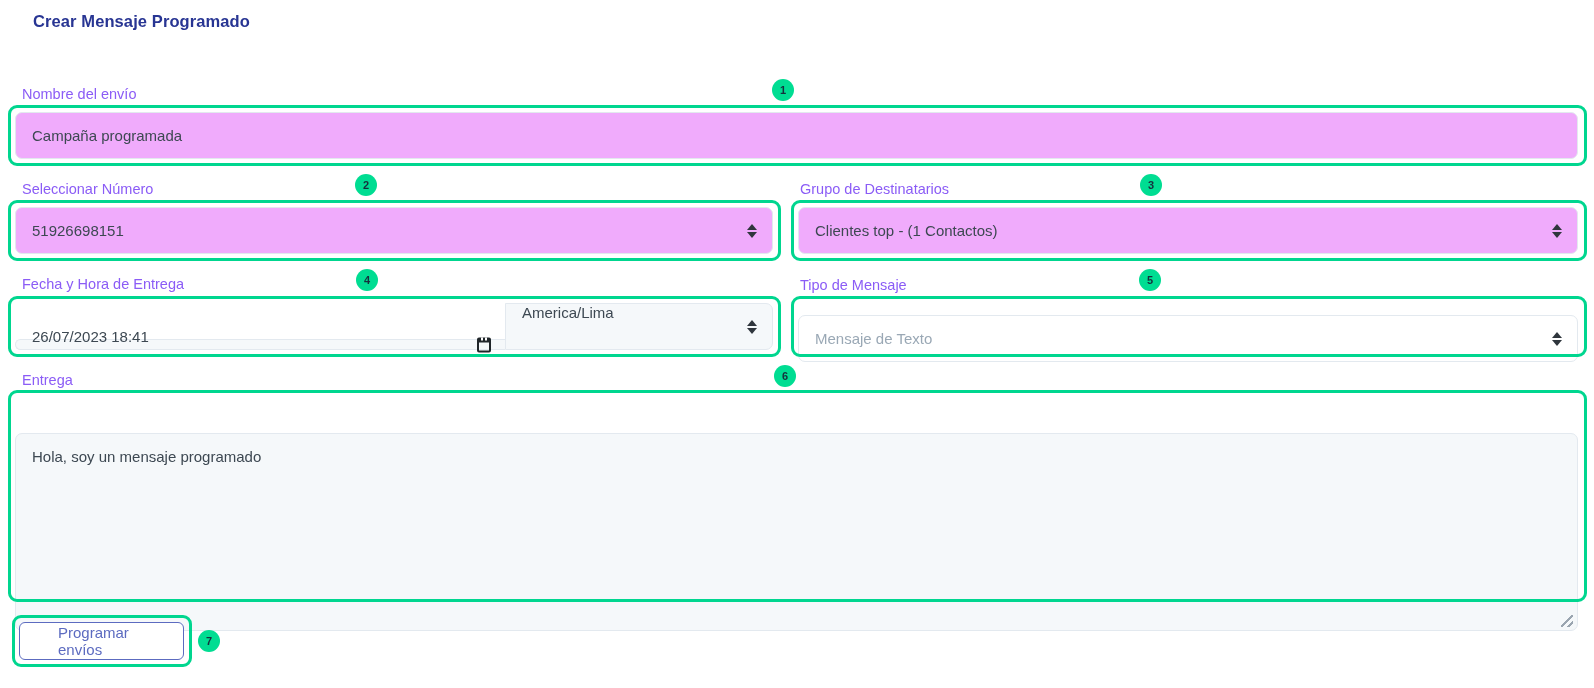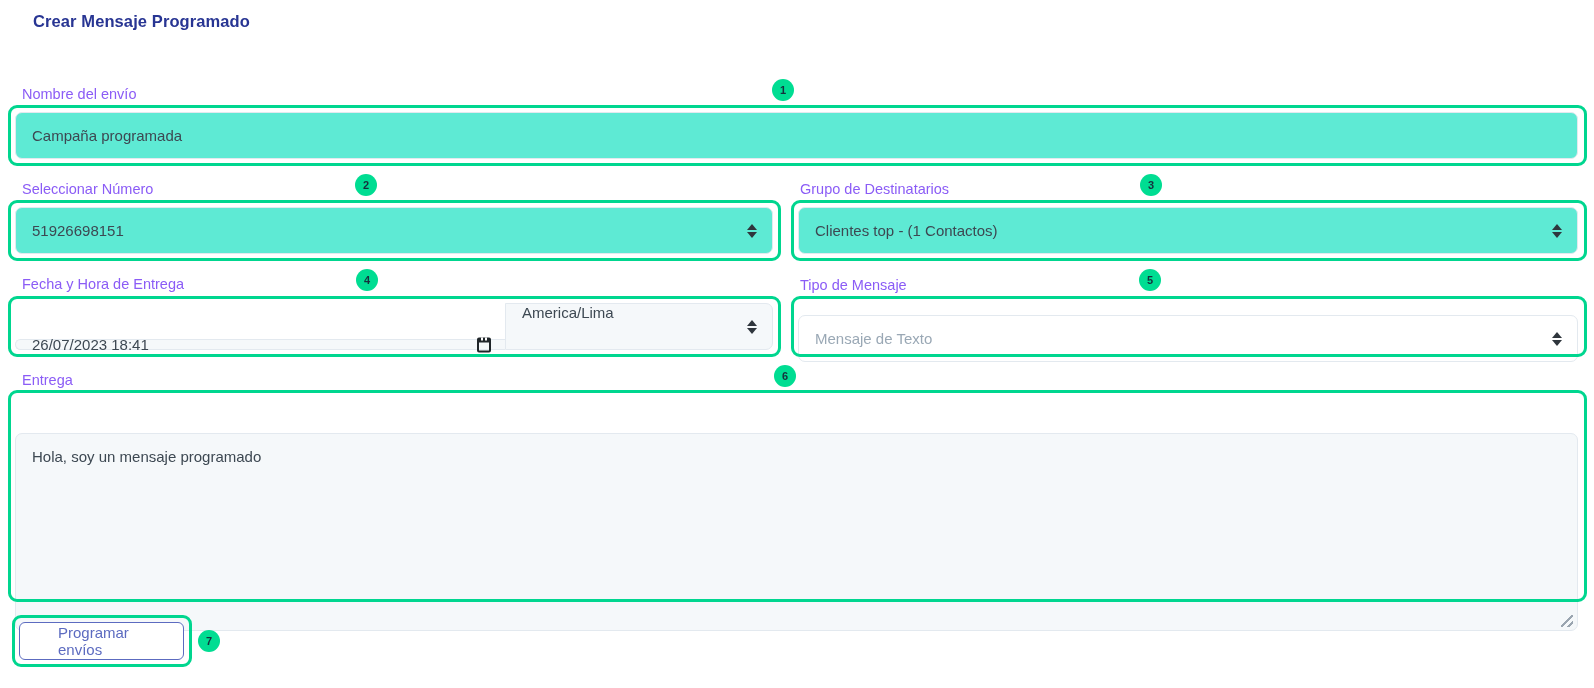--- a/index.html
+++ b/index.html
@@ -63,21 +63,21 @@
     display: flex;
     align-items: center;
     justify-content: center;
     line-height: 1;
     z-index: 20;
   }
 
   
   .ctl {
     position: absolute;
-    background: #5eead4;
+    background: #f0abfc;
     border: 1px solid #e3e9ef;
     border-radius: 7px;
     font-family: "Liberation Sans", sans-serif;
     font-size: 15px;
     color: #3d4852;
     padding: 0 16px;
     display: flex;
     align-items: center;
     outline: none;
   }
@@ -116,21 +116,21 @@
     display: flex;
     align-items: stretch;
   }
   .date-part {
     flex: 0 0 490px;
     background: #f5f8fa;
     border: 1px solid #e3e9ef;
     border-right: none;
     border-radius: 7px 0 0 7px;
     display: flex;
-    align-items: center;
+    align-items: flex-end;
     padding: 4px 16px;
     font-size: 15px;
     color: #3d4852;
     position: relative;
     margin-top: 36px;
   }
   .cal-icon {
     position: absolute;
     right: 14px;
     top: 50%;

